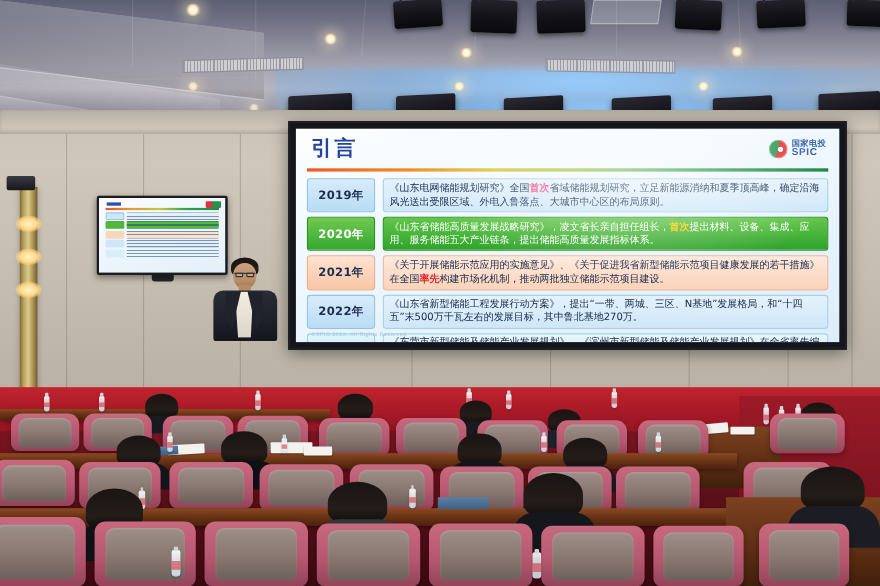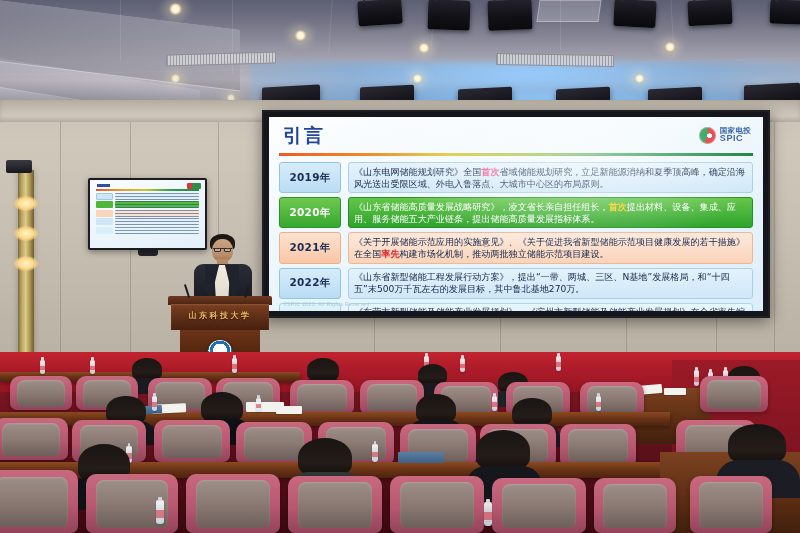--- a/index.html
+++ b/index.html
@@ -472,30 +472,20 @@
     <div style="position:absolute;left:31px;top:25px;width:11px;height:7px;background:#b68a64;"></div>
 
     <div class="p-torso" style="left:8px;top:30px;width:58px;height:46px;background:linear-gradient(180deg,#2a2d36 0%,#1d2029 60%,#14161d 100%);border-radius:9px 9px 2px 2px;"></div>
 
     <div style="position:absolute;left:26px;top:31px;width:20px;height:42px;background:linear-gradient(180deg,#f2ede2,#ddd6c6);clip-path:polygon(35% 0,65% 0,88% 26%,80% 100%,22% 100%,12% 26%);"></div>
 
     <div style="position:absolute;left:19px;top:31px;width:14px;height:34px;background:#20232c;clip-path:polygon(0 0,100% 0,42% 100%,0 72%);"></div>
     <div style="position:absolute;left:39px;top:31px;width:14px;height:34px;background:#20232c;clip-path:polygon(0 0,100% 0,100% 72%,58% 100%);"></div>
   </div>
 
-  <div class="podium">
-    <div class="podium-top"></div>
-    <div class="podium-face">
-      <div class="podium-name">山东科技大学</div>
-    </div>
-    <div class="podium-body"></div>
-    <div class="podium-emblem"></div>
-    <div class="mic" style="left:18px;top:-12px;width:2px;height:14px;transform:rotate(-18deg);"></div>
-    <div class="mic" style="left:78px;top:-11px;width:2px;height:13px;transform:rotate(16deg);"></div>
-  </div>
 
   <div class="stage-floor"></div>
   <div class="floor"></div>
   <div class="aisle" style="left:672px;top:360px;width:128px;height:173px;"></div>
 
   <div class="sidedesk" style="left:610px;top:388px;width:100px;height:56px;"></div>
   <div class="paper" style="left:636px;top:385px;width:26px;height:9px;transform:rotate(-5deg);"></div>
   <div class="paper" style="left:664px;top:388px;width:22px;height:7px;"></div>
   <div class="bottle" style="left:694px;top:370px;width:5px;height:16px;">
       <div class="bottle-label"></div>

